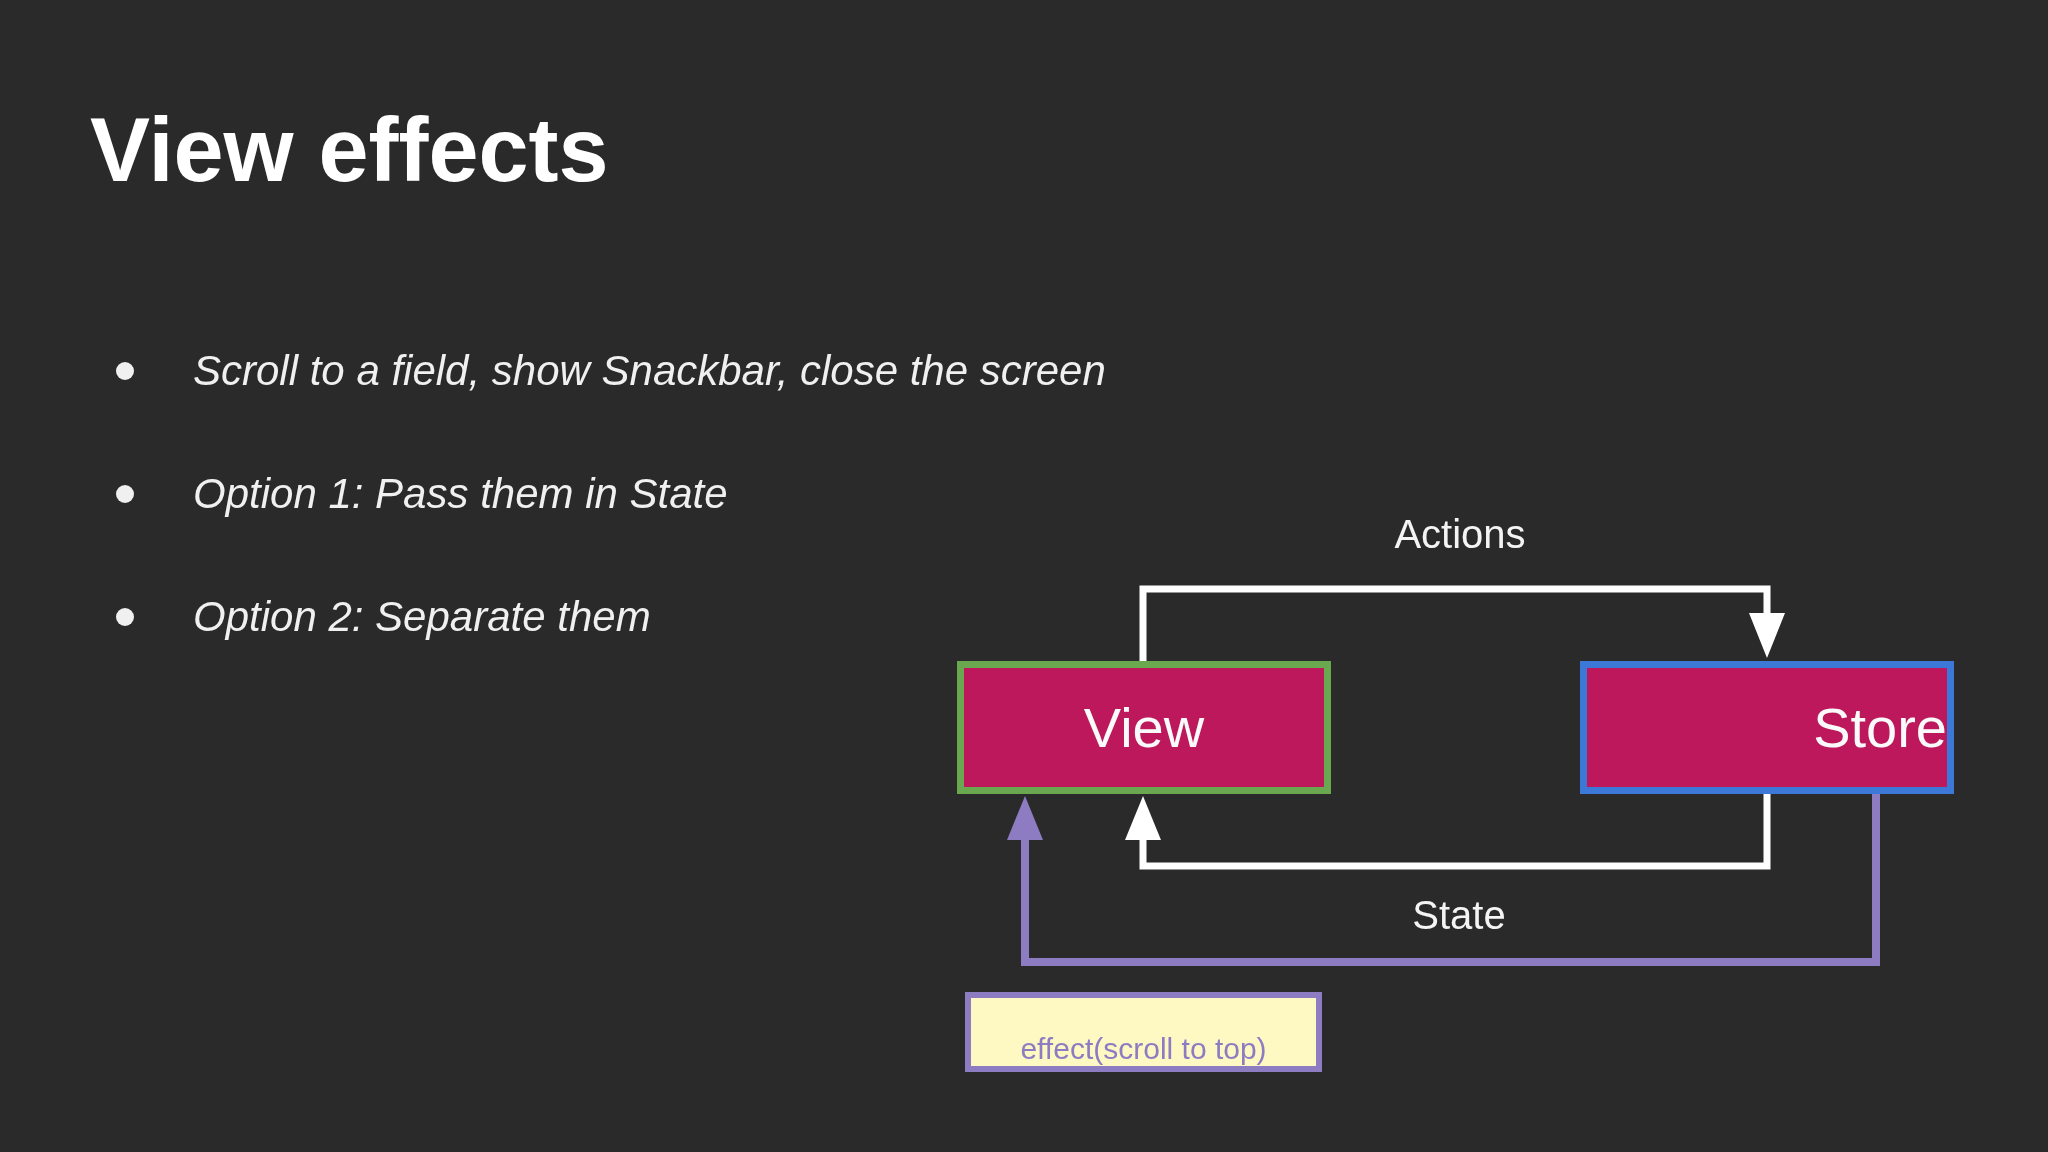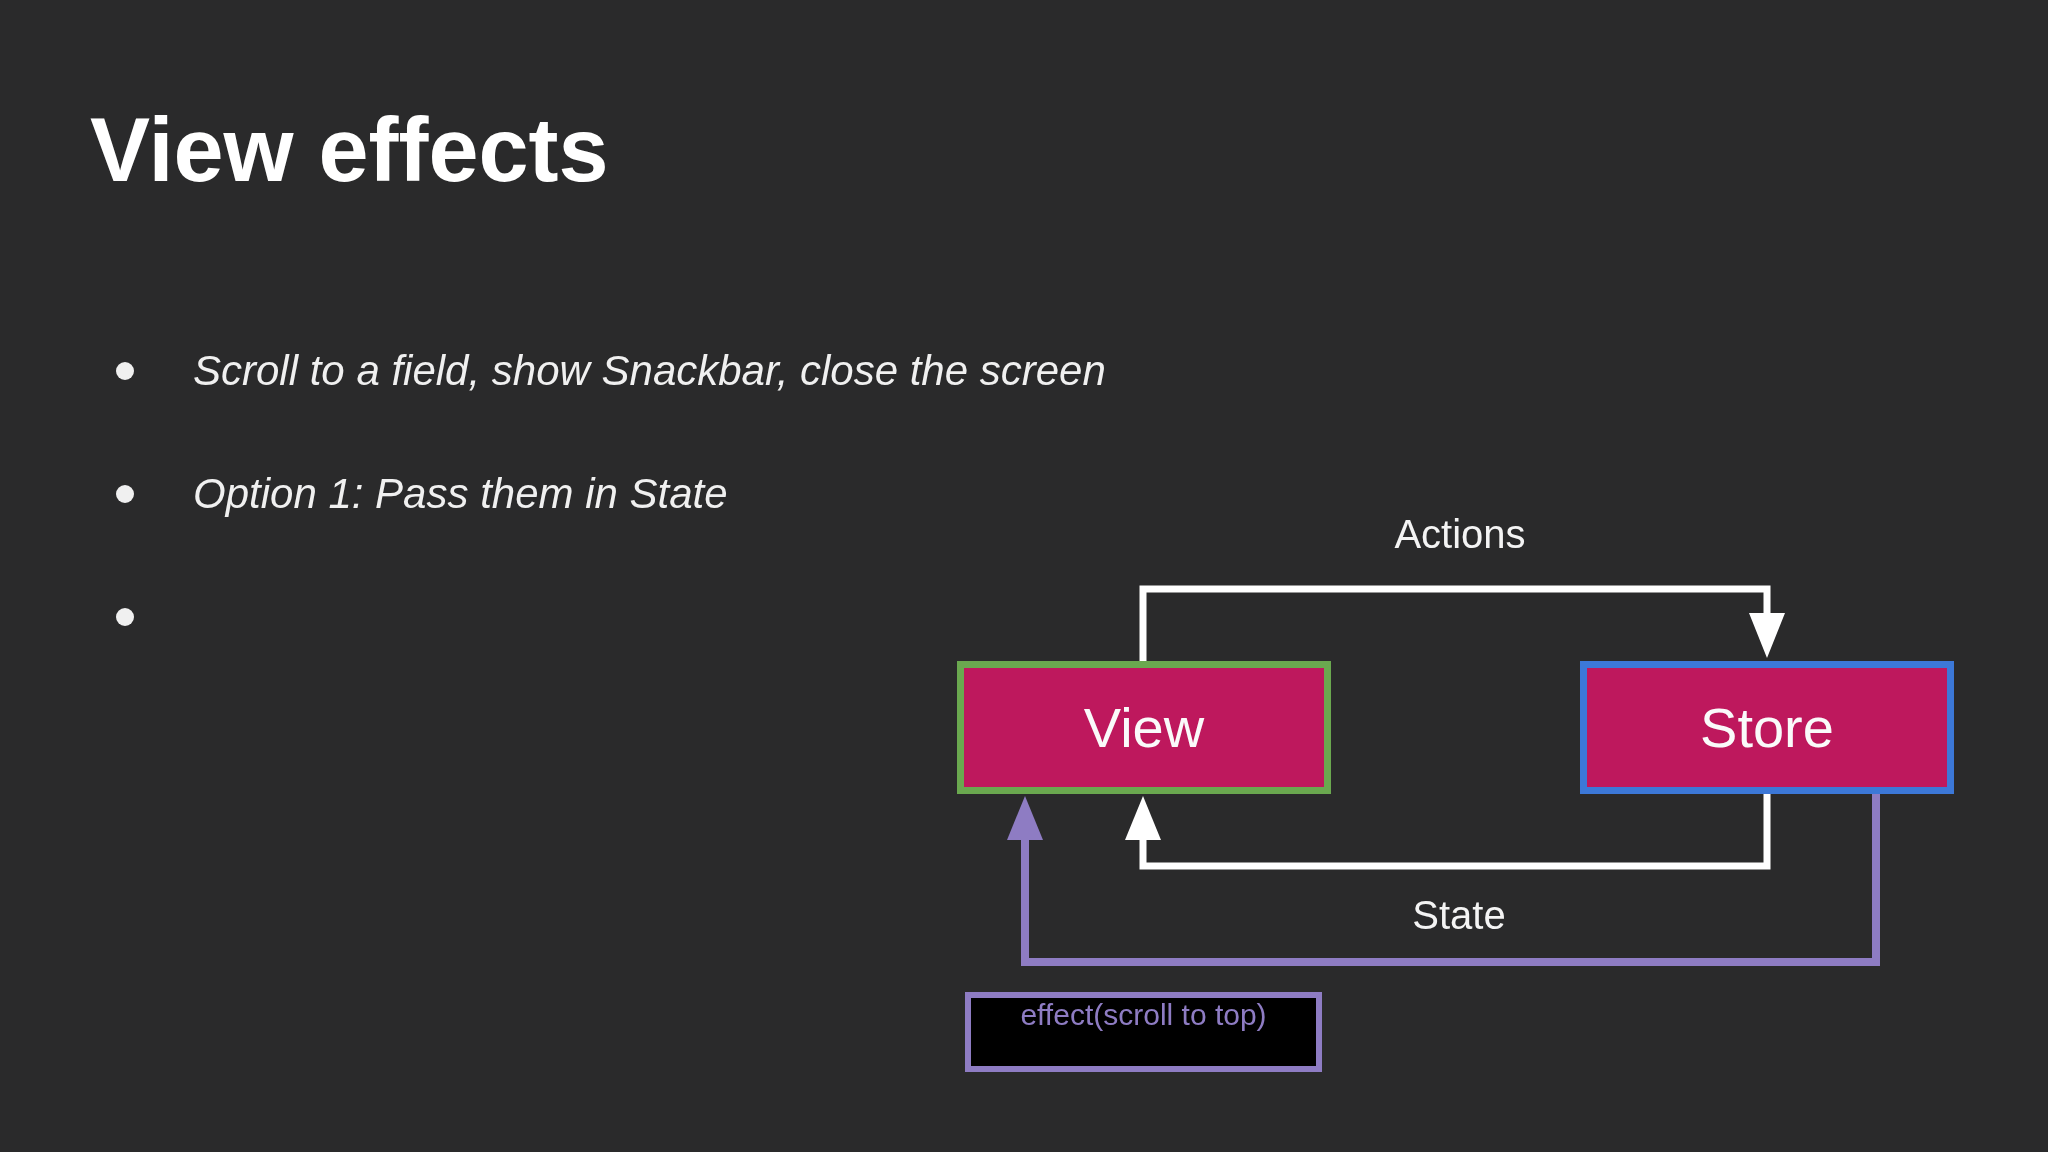--- a/index.html
+++ b/index.html
@@ -64,44 +64,44 @@
     width: 374px;
     height: 133px;
     background: #be185d;
     display: flex;
     align-items: center;
     justify-content: center;
     font-size: 56px;
     color: #fafafa;
   }
   .view-box  { left: 957px;  top: 661px; border: 7px solid #6aa84f; }
-  .store-box { left: 1580px; top: 661px; border: 7px solid #3c78d8; }
+  .store-box { left: 1580px; top: 661px; border: 7px solid #3c78d8; justify-content: flex-end; }
 
   .wire-label {
     position: absolute;
     width: 400px;
     text-align: center;
     font-size: 40px;
     line-height: 44px;
     color: #f4f4f4;
   }
   .actions-label { left: 1260px; top: 512px; }
   .state-label   { left: 1259px; top: 893px; }
 
   .effect-box {
     position: absolute;
     box-sizing: border-box;
     left: 965px;
     top: 992px;
     width: 357px;
     height: 80px;
     border: 6px solid #8e7cc3;
-    background: #000000;
+    background: #fef9c3;
     display: flex;
-    align-items: flex-start;
+    align-items: flex-end;
     justify-content: center;
     font-size: 30px;
     color: #8e7cc3;
     white-space: nowrap;
   }
 </style>
 </head>
 <body>
 
 <div class="slide">
@@ -112,20 +112,21 @@
     <li class="bullet-item">
       <span class="bullet-dot"></span>
       <span>Scroll to a field, show Snackbar, close the screen</span>
     </li>
     <li class="bullet-item">
       <span class="bullet-dot"></span>
       <span>Option 1: Pass them in State</span>
     </li>
     <li class="bullet-item">
       <span class="bullet-dot"></span>
+      <span>Option 2: Separate them</span>
     </li>
   </ul>
 
   <div class="diagram">
 
     <svg class="wires" viewBox="0 0 2048 1152" width="2048" height="1152" fill="none" xmlns="http://www.w3.org/2000/svg">
 
       <polyline points="1143,664 1143,589 1767,589 1767,618" stroke="#ffffff" stroke-width="7"></polyline>
       <polygon points="1749,613 1785,613 1767,658" fill="#ffffff"></polygon>
 

